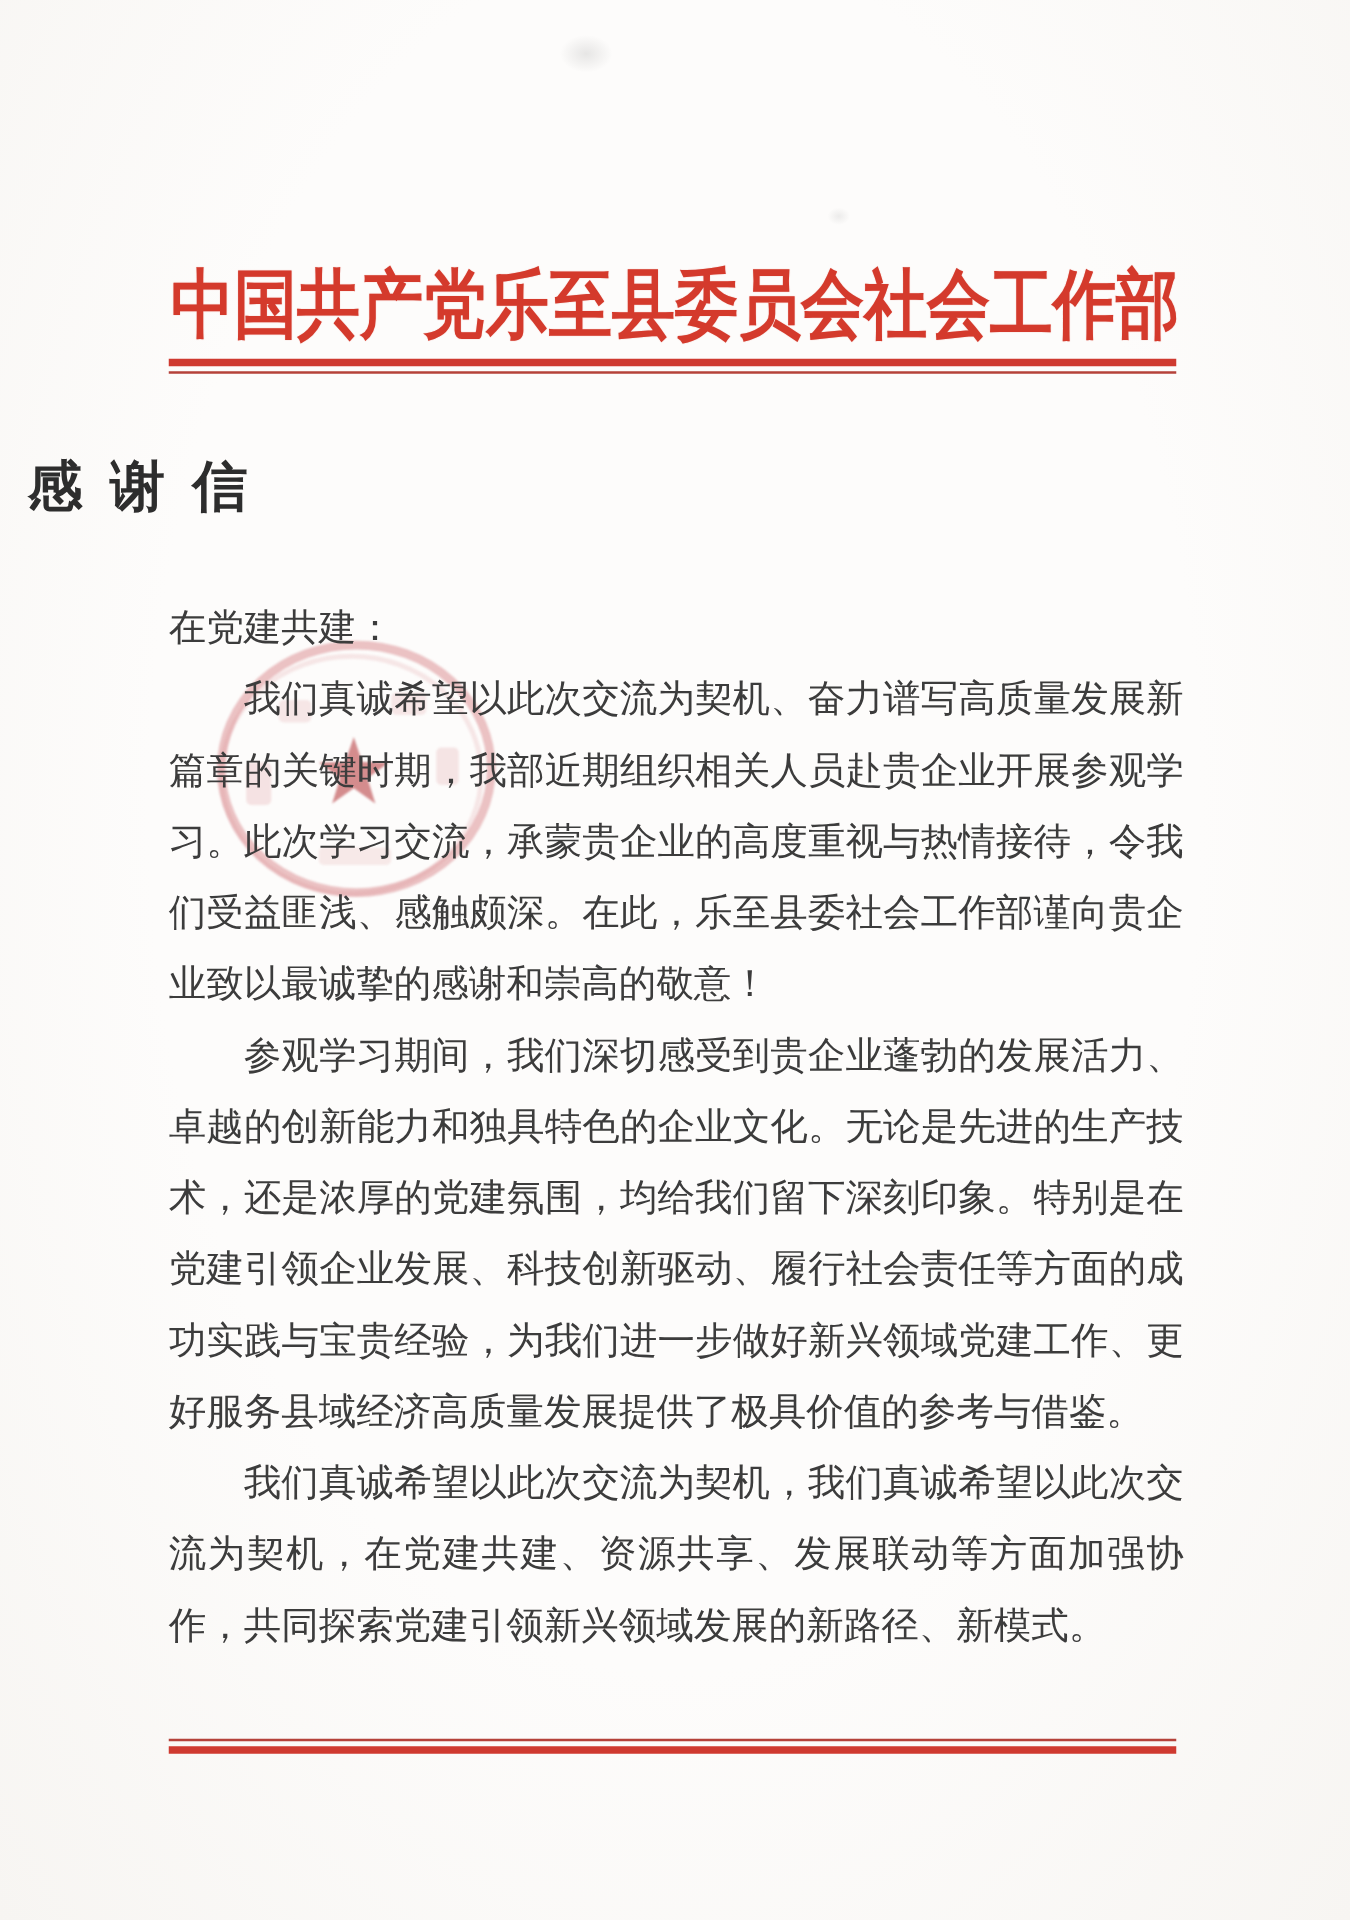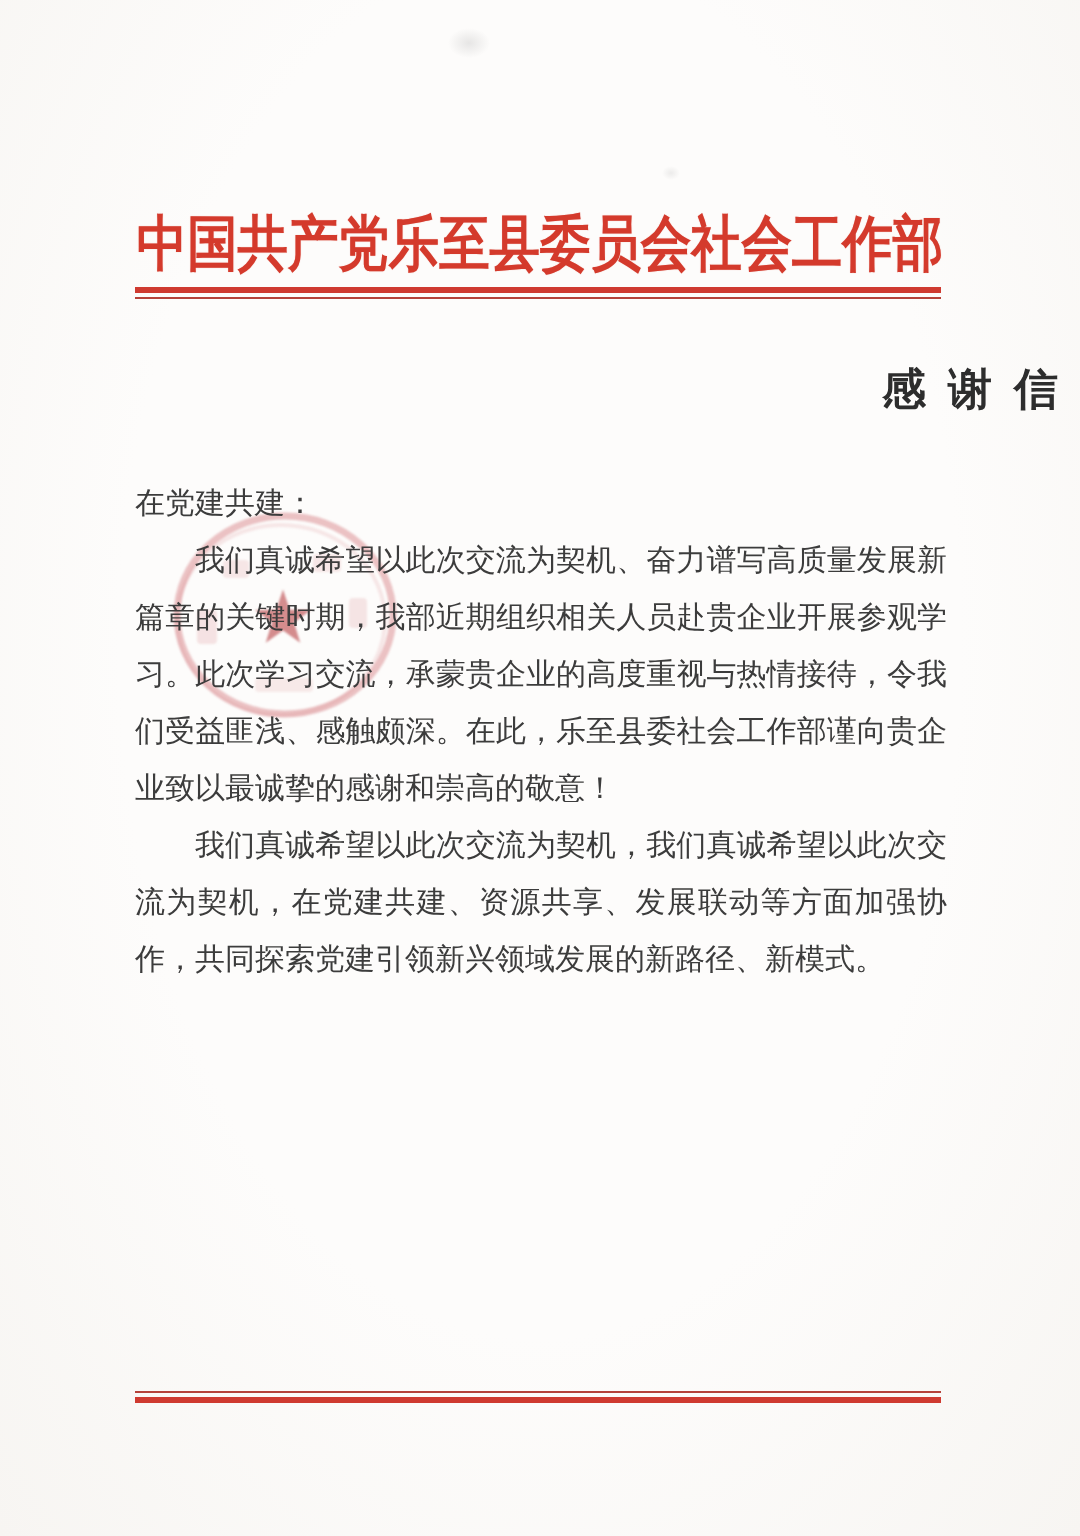--- a/index.html
+++ b/index.html
@@ -56,21 +56,21 @@
   .rule-top-thin    { top: 297px; height: 2px; background: var(--rule-red-dark, #b5423a); }
   .rule-bottom-thin { top: 1391px; height: 2px; background: var(--rule-red-dark, #b5423a); }
   .rule-bottom-thick{ top: 1397px; height: 6px; background: var(--rule-red, #cf3a30); }
   
   .letter-title {
     position: absolute;
     top: 363px;
     left: 0;
     width: 100%;
     margin: 0;
-    text-align: right;
+    text-align: left;
     font-size: 44px;
     line-height: 54px;
     font-weight: 600;
     color: #2d2d2d;
     letter-spacing: 22px;
     padding-left: 22px;
     box-sizing: border-box;
     white-space: nowrap;
   }
   
@@ -130,19 +130,20 @@
     <rect x="34" y="108" width="20" height="34" rx="4" fill="#d9878b" opacity="0.22"></rect>
     <rect x="60" y="58" width="26" height="18" rx="4" fill="#d9878b" opacity="0.18"></rect>
     <rect x="150" y="52" width="28" height="18" rx="4" fill="#d9878b" opacity="0.18"></rect>
     <rect x="186" y="96" width="18" height="30" rx="4" fill="#d9878b" opacity="0.20"></rect>
     <rect x="92" y="176" width="58" height="14" rx="4" fill="#d9878b" opacity="0.16"></rect>
   </svg>
 
   <main class="letter-body">
     <p class="salutation">在党建共建：</p>
     <p class="para">我们真诚希望以此次交流为契机、奋力谱写高质量发展新篇章的关键时期，我部近期组织相关人员赴贵企业开展参观学习。此次学习交流，承蒙贵企业的高度重视与热情接待，令我们受益匪浅、感触颇深。在此，乐至县委社会工作部谨向贵企业致以最诚挚的感谢和崇高的敬意！</p>
+    <p class="para">参观学习期间，我们深切感受到贵企业蓬勃的发展活力、卓越的创新能力和独具特色的企业文化。无论是先进的生产技术，还是浓厚的党建氛围，均给我们留下深刻印象。特别是在党建引领企业发展、科技创新驱动、履行社会责任等方面的成功实践与宝贵经验，为我们进一步做好新兴领域党建工作、更好服务县域经济高质量发展提供了极具价值的参考与借鉴。</p>
     <p class="para">我们真诚希望以此次交流为契机，我们真诚希望以此次交流为契机，在党建共建、资源共享、发展联动等方面加强协作，共同探索党建引领新兴领域发展的新路径、新模式。</p>
   </main>
 
   <div class="rule rule-bottom-thin"></div>
   <div class="rule rule-bottom-thick"></div>
 
 </div>
 
 </body></html>

